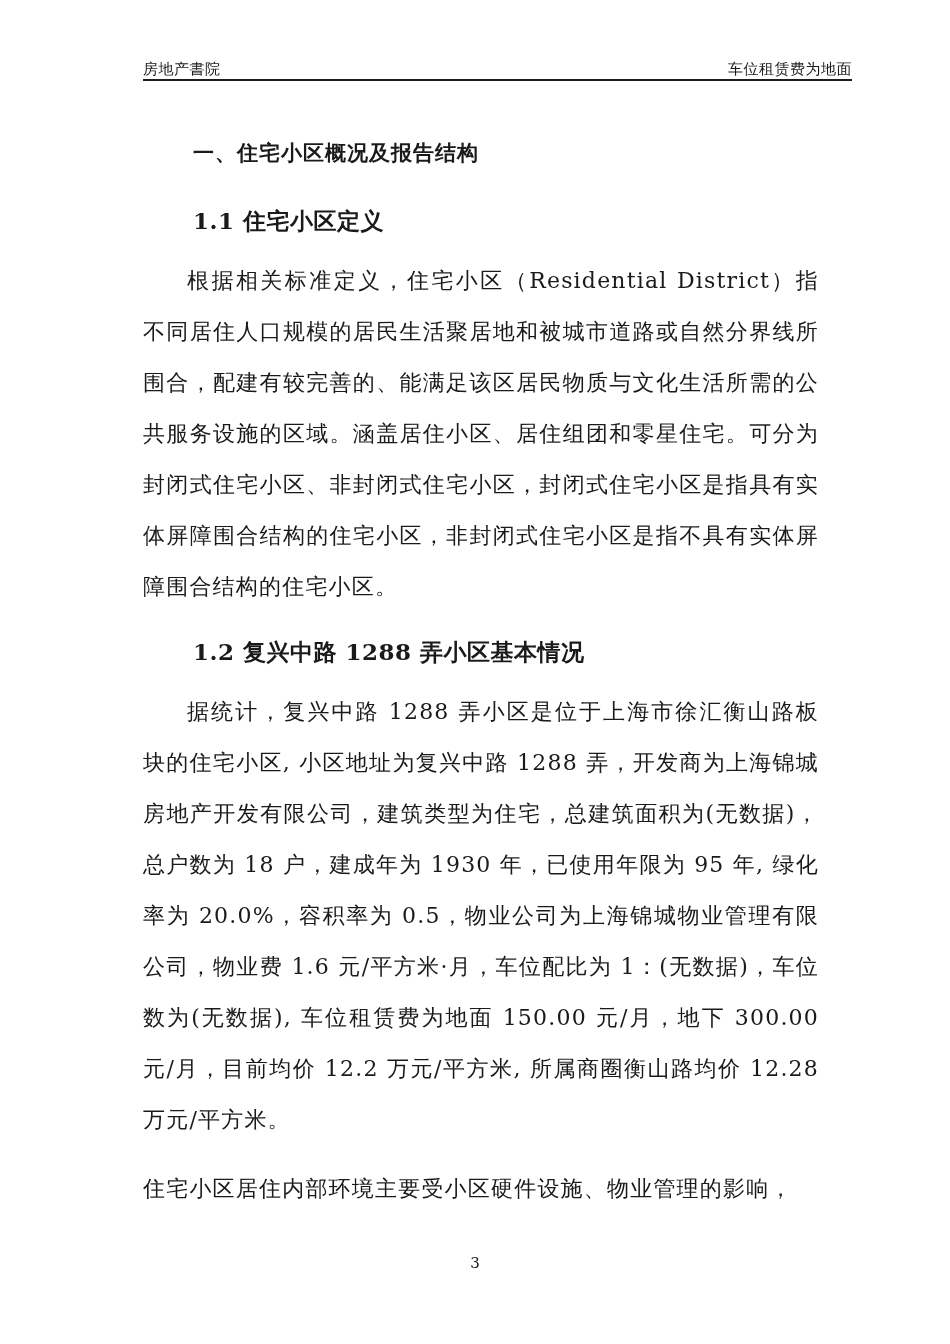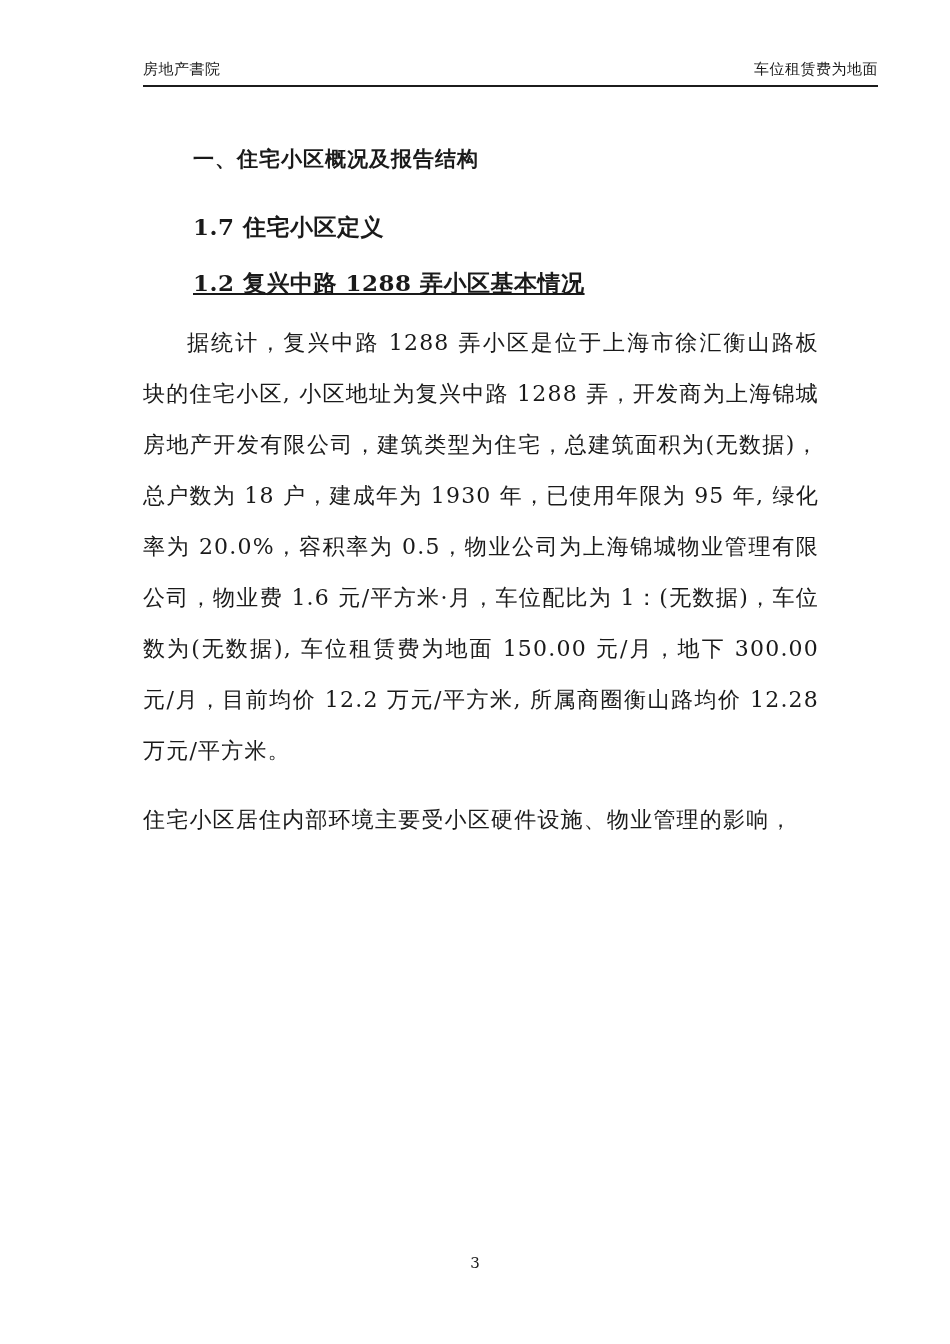--- a/index.html
+++ b/index.html
@@ -8,23 +8,23 @@
     position: relative;
     width: 950px;
     height: 1344px;
     background: #ffffff;
     color: #1a1a1a;
     font-family: "DejaVu Serif", serif;
     overflow: hidden;
     margin: 0 auto;
   }
   .header {
-    margin: 0 72px 0 143px;
+    margin: 0 98px 0 143px;
     padding-top: 60px;
-    padding-bottom: 6px;
+    padding-bottom: 0;
     border-bottom: 2px solid #1c1c1c;
     display: flex;
     justify-content: space-between;
     align-items: flex-end;
     font-size: 15px;
     letter-spacing: 0.5px;
   }
   .content {
     margin-left: 143px;
     width: 676px;
@@ -36,21 +36,21 @@
     font-weight: bold;
     letter-spacing: 1px;
   }
   h2.sec-heading {
     margin: 30px 0 0 50px;
     font-size: 23px;
     line-height: 32px;
     font-weight: bold;
     letter-spacing: 0.5px;
   }
-  h2.sec-heading.mt-lg { margin-top: 24px; text-decoration: underline; }
+  h2.sec-heading.mt-lg { margin-top: 24px; }
   h2.sec-heading.mt-md { margin-top: 18px; }
   p.body-para {
     margin: 18px 0 0 0;
     font-size: 22px;
     line-height: 51px;
     letter-spacing: 1.2px;
     text-align: justify;
     text-justify: inter-ideograph;
   }
   p.indent { text-indent: 2em; }
@@ -70,21 +70,22 @@
 
   <div class="header">
     <span>房地产書院</span>
     <span>车位租赁费为地面</span>
   </div>
 
   <div class="content">
 
     <h1 class="doc-title">一、住宅小区概况及报告结构</h1>
 
-    <h2 class="sec-heading">1.7 住宅小区定义</h2>
+    <h2 class="sec-heading">1.1 住宅小区定义</h2>
+    <p class="body-para indent">根据相关标准定义，住宅小区（Residential District）指不同居住人口规模的居民生活聚居地和被城市道路或自然分界线所围合，配建有较完善的、能满足该区居民物质与文化生活所需的公共服务设施的区域。涵盖居住小区、居住组团和零星住宅。可分为封闭式住宅小区、非封闭式住宅小区，封闭式住宅小区是指具有实体屏障围合结构的住宅小区，非封闭式住宅小区是指不具有实体屏障围合结构的住宅小区。</p>
 
     <h2 class="sec-heading mt-lg">1.2 复兴中路 1288 弄小区基本情况</h2>
     <p class="body-para indent">据统计，复兴中路 1288 弄小区是位于上海市徐汇衡山路板块的住宅小区, 小区地址为复兴中路 1288 弄，开发商为上海锦城房地产开发有限公司，建筑类型为住宅，总建筑面积为(无数据)，总户数为 18 户，建成年为 1930 年，已使用年限为 95 年, 绿化率为 20.0%，容积率为 0.5，物业公司为上海锦城物业管理有限公司，物业费 1.6 元/平方米·月，车位配比为 1：(无数据)，车位数为(无数据), 车位租赁费为地面 150.00 元/月，地下 300.00 元/月，目前均价 12.2 万元/平方米, 所属商圈衡山路均价 12.28 万元/平方米。</p>
 
     <p class="body-para">住宅小区居住内部环境主要受小区硬件设施、物业管理的影响，</p>
 
   </div>
 
   <div class="footer">
     <span>3</span>

